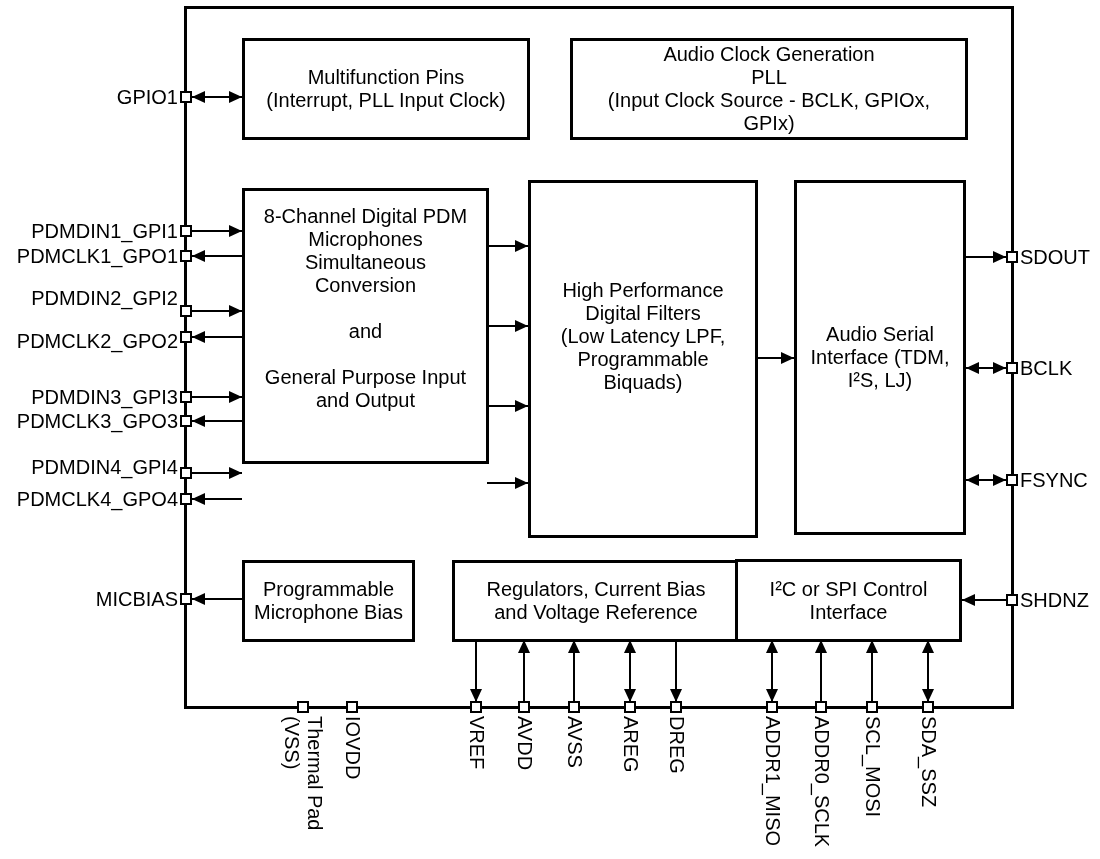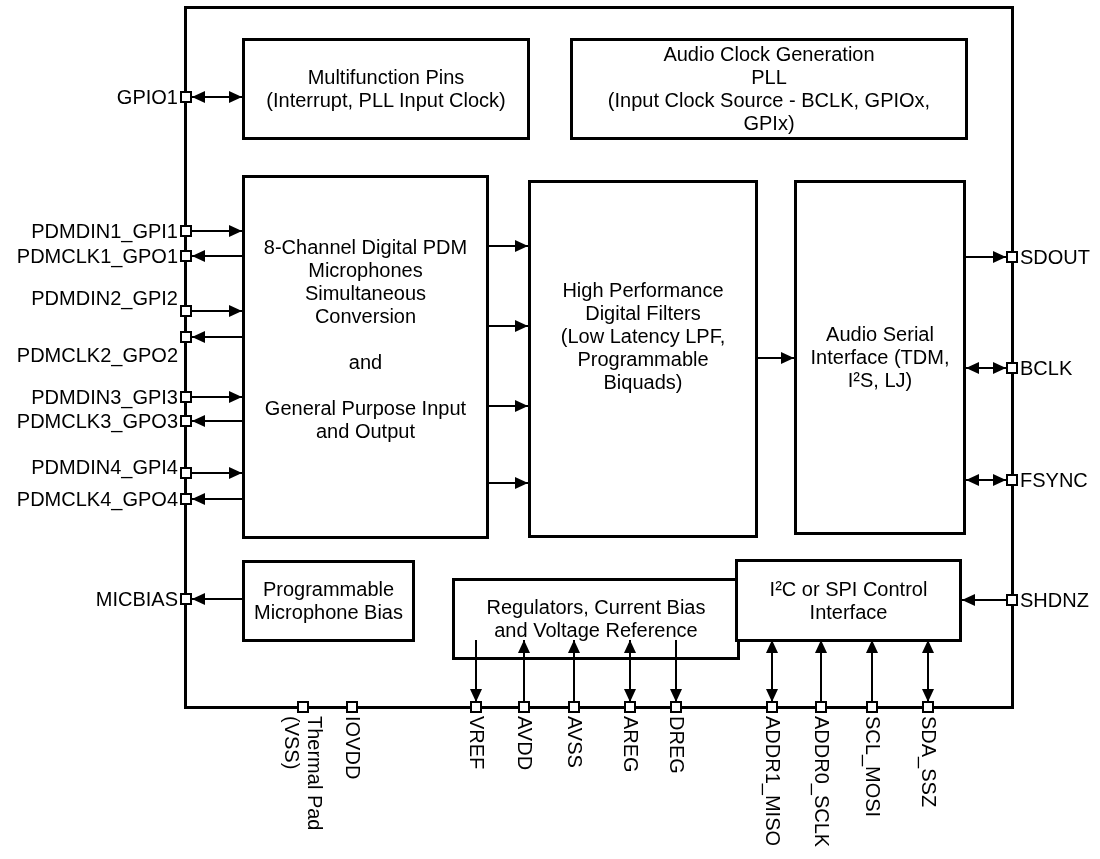--- a/index.html
+++ b/index.html
@@ -49,21 +49,21 @@
   <div class="block" style="left:570px;top:38px;width:398px;height:102px">
     <span>Audio Clock Generation
 PLL
 (Input Clock Source - BCLK, GPIOx,
 GPIx)</span>
   </div>
   <div class="block" style="left:242px;top:38px;width:288px;height:102px">
     <span>Multifunction Pins
 (Interrupt, PLL Input Clock)</span>
   </div>
-  <div class="block pad-pdm" style="left:242px;top:175px;width:247px;height:364px">
+  <div class="block pad-pdm" style="left:242px;top:188px;width:247px;height:276px">
     <span>8-Channel Digital PDM
 Microphones
 Simultaneous
 Conversion
 
 and
 
 General Purpose Input
 and Output</span>
   </div>
@@ -76,21 +76,21 @@
   </div>
   <div class="block" style="left:794px;top:180px;width:172px;height:355px">
     <span>Audio Serial
 Interface (TDM,
 I²S, LJ)</span>
   </div>
   <div class="block" style="left:242px;top:560px;width:173px;height:82px">
     <span>Programmable
 Microphone Bias</span>
   </div>
-  <div class="block" style="left:452px;top:578px;width:288px;height:82px">
+  <div class="block" style="left:452px;top:560px;width:288px;height:82px">
     <span>Regulators, Current Bias
 and Voltage Reference</span>
   </div>
   <div class="block" style="left:735px;top:559px;width:227px;height:83px">
     <span>I²C or SPI Control
 Interface</span>
   </div>
 
   <div class="hline" style="left:192px;top:96px;width:50px"></div>
   <div class="arr l" style="left:192px;top:91px"></div>
@@ -200,21 +200,21 @@
   <div class="pin" style="left:670px;top:701px"></div>
   <div class="pin" style="left:766px;top:701px"></div>
   <div class="pin" style="left:815px;top:701px"></div>
   <div class="pin" style="left:866px;top:701px"></div>
   <div class="pin" style="left:922px;top:701px"></div>
 
   <div class="lbl left" style="top:86px">GPIO1</div>
   <div class="lbl left" style="top:220px">PDMDIN1_GPI1</div>
   <div class="lbl left" style="top:245px">PDMCLK1_GPO1</div>
   <div class="lbl left" style="top:287px">PDMDIN2_GPI2</div>
-  <div class="lbl left" style="top:344px">PDMCLK2_GPO2</div>
+  <div class="lbl left" style="top:330px">PDMCLK2_GPO2</div>
   <div class="lbl left" style="top:386px">PDMDIN3_GPI3</div>
   <div class="lbl left" style="top:410px">PDMCLK3_GPO3</div>
   <div class="lbl left" style="top:456px">PDMDIN4_GPI4</div>
   <div class="lbl left" style="top:488px">PDMCLK4_GPO4</div>
   <div class="lbl left" style="top:588px">MICBIAS</div>
 
   <div class="lbl right" style="left:1020px;top:246px">SDOUT</div>
   <div class="lbl right" style="left:1020px;top:357px">BCLK</div>
   <div class="lbl right" style="left:1020px;top:469px">FSYNC</div>
   <div class="lbl right" style="left:1020px;top:589px">SHDNZ</div>

